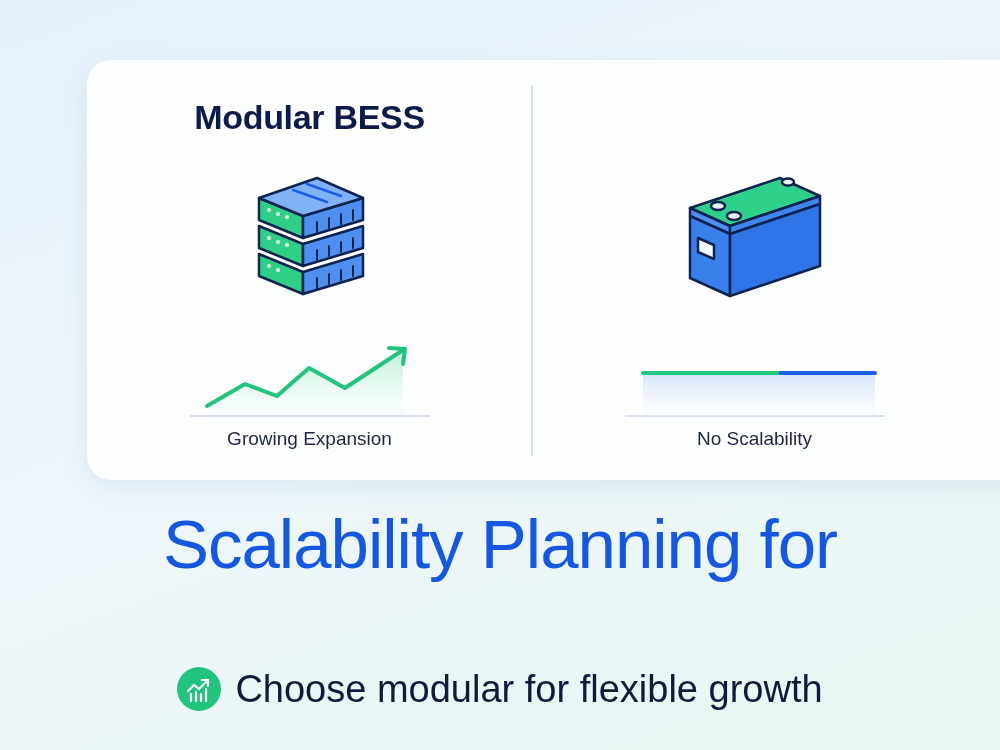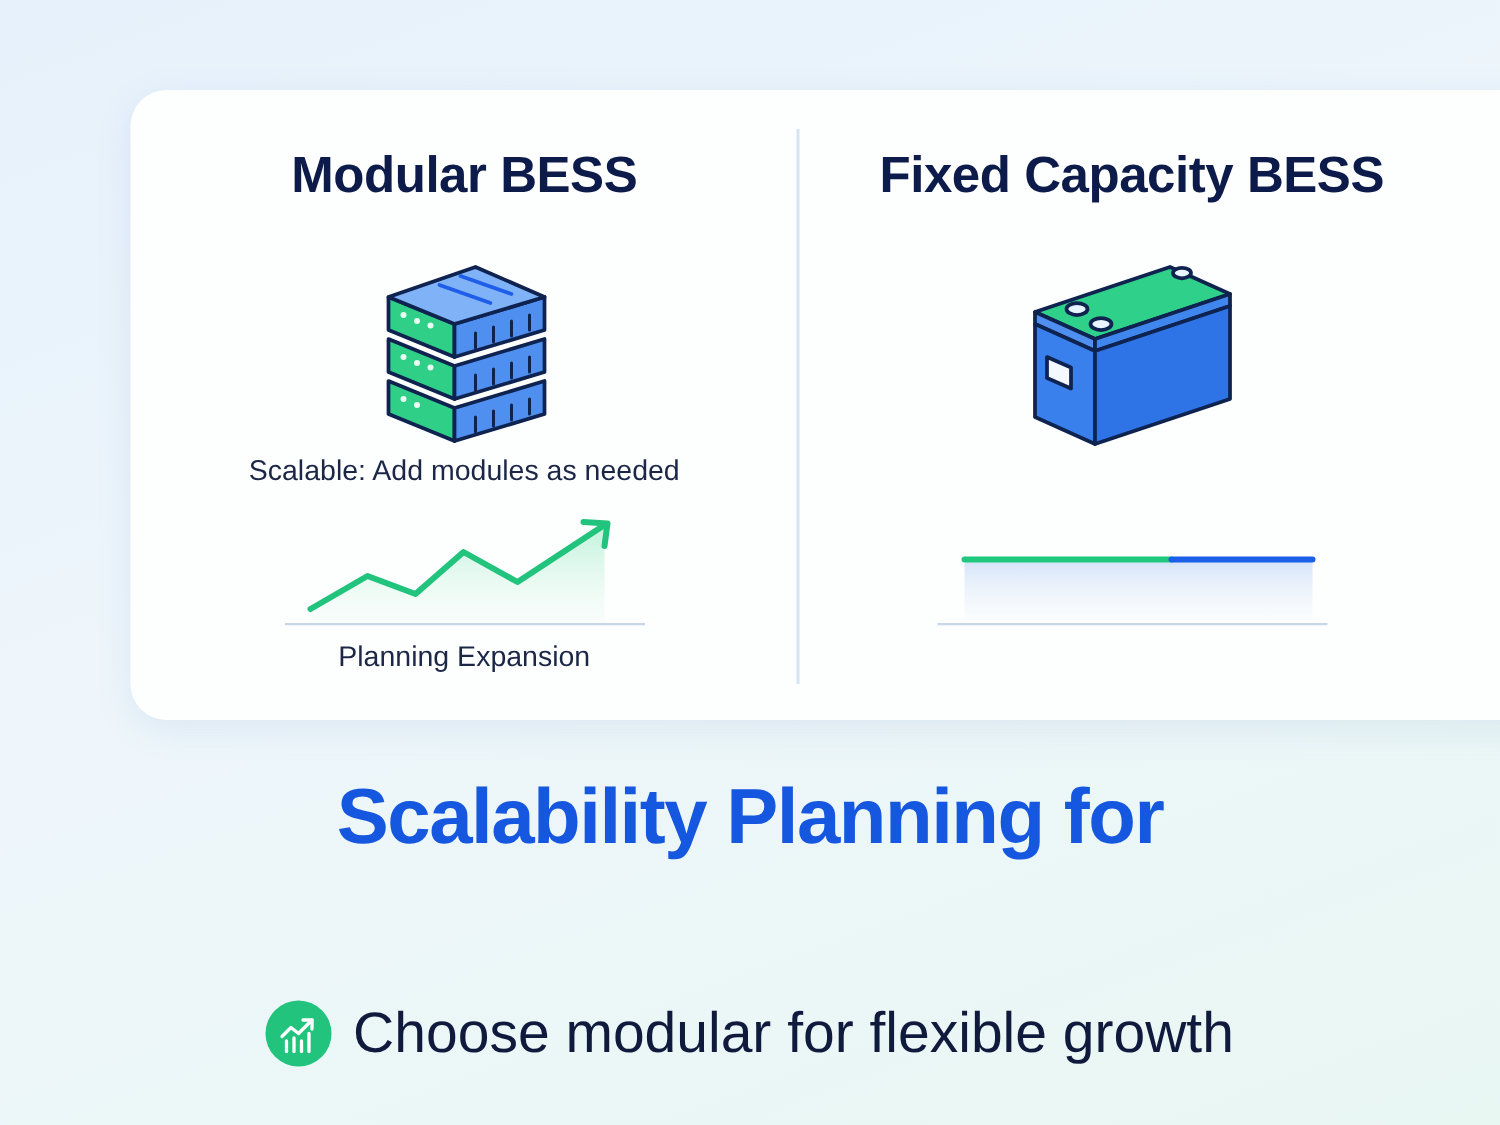--- a/index.html
+++ b/index.html
@@ -29,21 +29,21 @@
     font-size:19px;color:#1c2747;
   }
   .chart{position:absolute;top:278px;left:0;width:100%;height:80px;}
   .chart svg{position:absolute;left:50%;transform:translateX(-50%);top:0;}
   .chart-label{
     position:absolute;top:368px;left:0;width:100%;text-align:center;
     font-size:19px;color:#1c2747;
   }
   .headline{
     position:absolute;top:510px;left:0;width:1000px;text-align:center;
-    font-size:52px;font-weight:bold;color:#1657e0;line-height:70px;letter-spacing:-1px;
+    font-size:69px;font-weight:normal;color:#1657e0;line-height:70px;letter-spacing:-1px;
   }
   .tagline{
     position:absolute;top:664px;left:0;width:1000px;height:50px;
     display:flex;justify-content:center;align-items:center;gap:14px;
   }
   .tag-icon{width:44px;height:44px;border-radius:50%;background:#22c47d;display:flex;align-items:center;justify-content:center;}
   .tag-text{font-size:38px;color:#0f1a3d;}
 </style>
 </head>
 <body>
@@ -90,40 +90,38 @@
             <line x1="84" y1="78" x2="84" y2="88"></line>
             <line x1="96" y1="74" x2="96" y2="84"></line>
             <line x1="108" y1="70" x2="108" y2="80"></line>
           <line x1="72" y1="110" x2="72" y2="120"></line>
             <line x1="84" y1="106" x2="84" y2="116"></line>
             <line x1="96" y1="102" x2="96" y2="112"></line>
             <line x1="108" y1="98" x2="108" y2="108"></line>
         </g>
       </svg>
     </div>
-    <div class="desc">Scalable: Add modules as needed</div>
     <div class="chart">
       <svg width="250" height="80" viewBox="0 0 250 80">
         <defs>
           <linearGradient id="gfill" x1="0" y1="0" x2="0" y2="1">
             <stop offset="0" stop-color="#8ee8bd" stop-opacity="0.55"></stop>
             <stop offset="1" stop-color="#d9f7ea" stop-opacity="0.1"></stop>
           </linearGradient>
         </defs>
         <polygon points="22,68 60,46 92,58 124,30 160,50 218,12 218,78 22,78" fill="url(#gfill)"></polygon>
         <line x1="5" y1="78" x2="245" y2="78" stroke="#c9d6ea" stroke-width="1.5"></line>
         <polyline points="22,68 60,46 92,58 124,30 160,50 218,12" fill="none" stroke="#22c47d" stroke-width="4" stroke-linecap="round" stroke-linejoin="round"></polyline>
         <polyline points="204,10 220,11 218,26" fill="none" stroke="#22c47d" stroke-width="4" stroke-linecap="round" stroke-linejoin="round"></polyline>
       </svg>
     </div>
-    <div class="chart-label">Planning Expansion</div>
+    <div class="chart-label">Growing Expansion</div>
   </div>
 
   <div class="col right">
-    <div class="col-title">Fixed Capacity BESS</div>
     <div class="icon-wrap">
       <svg width="150" height="135" viewBox="0 0 150 135">
         <g stroke="#0f2350" stroke-width="2.5" stroke-linejoin="round">
           <polygon points="10,40 100,10 140,28 50,58" fill="#2fd08a"></polygon>
           <polygon points="10,40 50,58 50,66 10,48" fill="#4f8ff0"></polygon>
           <polygon points="50,58 140,28 140,36 50,66" fill="#3f86ee"></polygon>
           <polygon points="10,48 50,66 50,128 10,110" fill="#3a80ec"></polygon>
           <polygon points="50,66 140,36 140,98 50,128" fill="#2f74e6"></polygon>
           <polygon points="18,70 34,77 34,91 18,84" fill="#f4f8ff"></polygon>
           <ellipse cx="38" cy="38" rx="7" ry="4" fill="#e8f4ff"></ellipse>
@@ -139,20 +137,21 @@
             <stop offset="0" stop-color="#cfe0f8" stop-opacity="0.9"></stop>
             <stop offset="1" stop-color="#eef4fc" stop-opacity="0.2"></stop>
           </linearGradient>
         </defs>
         <rect x="28" y="35" width="232" height="40" fill="url(#bfill)"></rect>
         <line x1="28" y1="35" x2="166" y2="35" stroke="#1fc77f" stroke-width="4" stroke-linecap="round"></line>
         <line x1="166" y1="35" x2="260" y2="35" stroke="#1b5fe8" stroke-width="4" stroke-linecap="round"></line>
         <line x1="10" y1="78" x2="270" y2="78" stroke="#c9d6ea" stroke-width="1.5"></line>
       </svg>
     </div>
+    <div class="chart-label">No Scalability</div>
   </div>
 </div>
 
 <div class="headline">
   <div>Scalability Planning for</div>
 </div>
 
 <div class="tagline">
   <div class="tag-icon">
     <svg width="28" height="28" viewBox="0 0 28 28">

